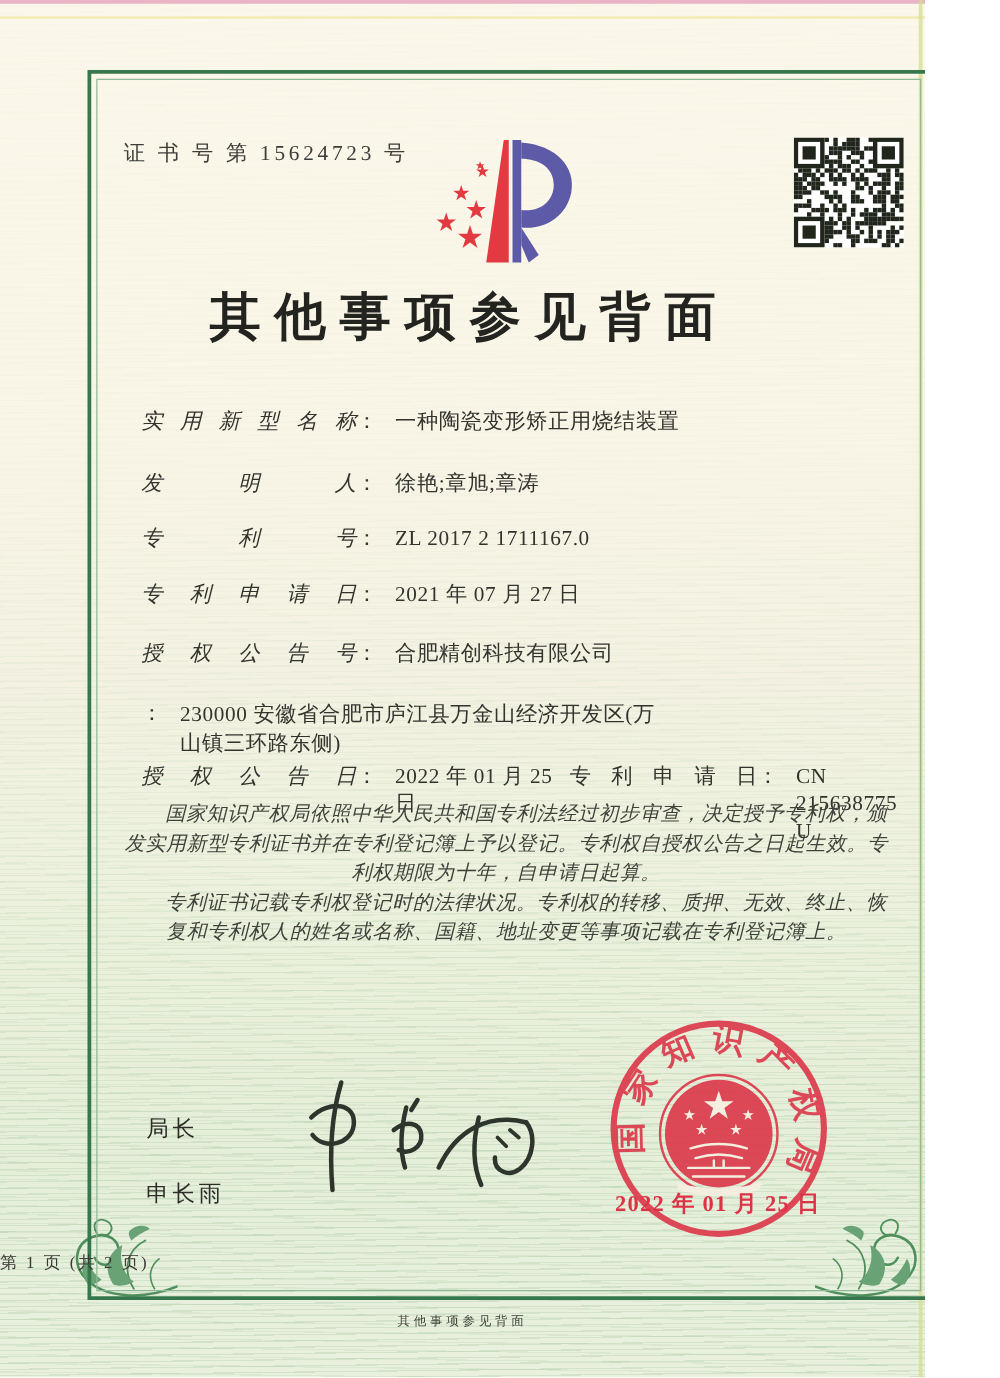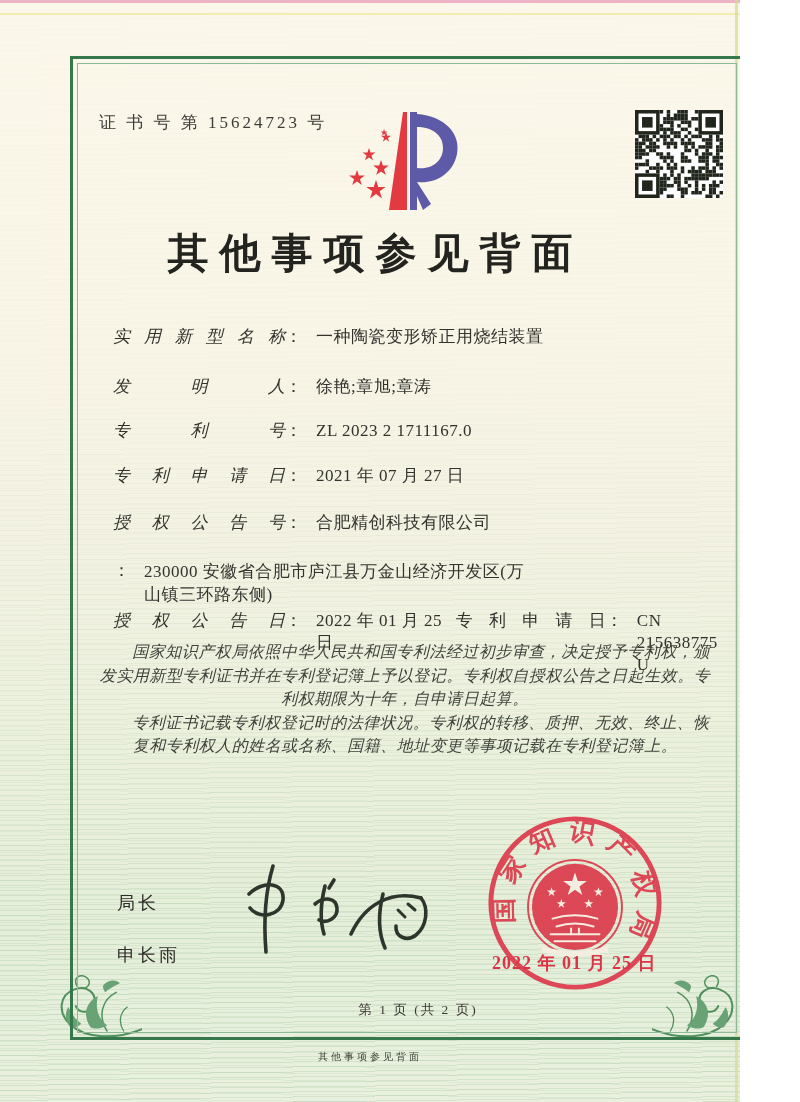--- a/index.html
+++ b/index.html
@@ -35,22 +35,22 @@
   .paras{position:absolute;left:94px;top:640px;width:622px;font-size:16px;line-height:23.5px;
     color:#3e423a;font-style:italic;letter-spacing:.5px;}
   .paras p{margin:0;text-indent:2em;text-align:center;}
   .officer{position:absolute;left:117px;top:891px;font-size:18px;color:#2c2c28;letter-spacing:3px;
     font-family:"Liberation Sans","DejaVu Sans",sans-serif;}
   .officer .name{margin-top:28px;}
   .sig{position:absolute;left:233px;top:860px;}
   .seal{position:absolute;left:470px;top:813px;}
   .seal-date{position:absolute;left:492px;top:951px;width:160px;font-size:18px;font-weight:bold;
     color:#dd3347;letter-spacing:1px;white-space:nowrap;}
-  .page-footer{position:absolute;left:0;top:1001px;width:100%;text-align:center;font-size:13.5px;
-    color:#3a3a35;letter-spacing:2px;padding-left:48px;}
+  .page-footer{position:absolute;left:0;top:1001px;width:100%;font-size:13.5px;
+    color:#3a3a35;letter-spacing:2px;}
   .back-note{position:absolute;left:0;top:1050px;width:100%;text-align:center;font-size:10px;
     color:#3e423a;letter-spacing:3px;}
   .flourish{position:absolute;}
   .fl-bl{left:50px;top:972px;}
   .fl-br{left:652px;top:972px;transform:scaleX(-1);}
   .qr svg{display:block;}
 </style>
 </head>
 <body>
 
@@ -388,21 +388,21 @@
       <span class="fvalue">一种陶瓷变形矫正用烧结装置</span>
     </div>
     <div class="frow" style="margin-bottom:22px">
       <span class="flabel">发明人</span>
         <span class="fcolon">：</span>
       <span class="fvalue">徐艳;章旭;章涛</span>
     </div>
     <div class="frow" style="margin-bottom:23px">
       <span class="flabel">专利号</span>
         <span class="fcolon">：</span>
-      <span class="fvalue">ZL 2023 2 1711167.0</span>
+      <span class="fvalue">ZL 2017 2 1711167.0</span>
     </div>
     <div class="frow" style="margin-bottom:25px">
       <span class="flabel">专利申请日</span>
         <span class="fcolon">：</span>
       <span class="fvalue">2021 年 07 月 27 日</span>
     </div>
     <div class="frow" style="margin-bottom:26px">
       <span class="flabel">授权公告号</span>
         <span class="fcolon">：</span>
       <span class="fvalue">合肥精创科技有限公司</span>

